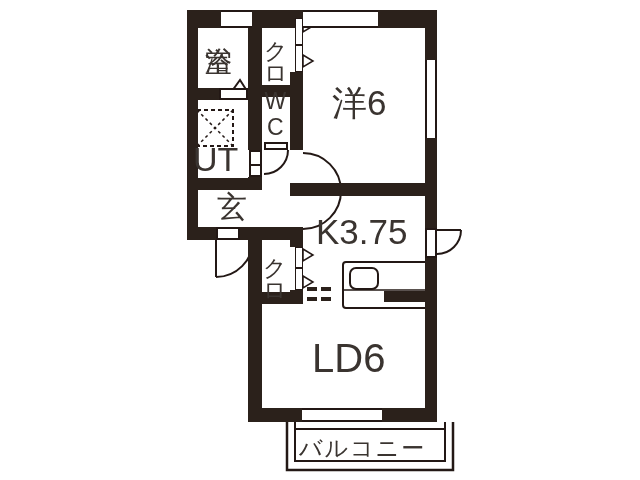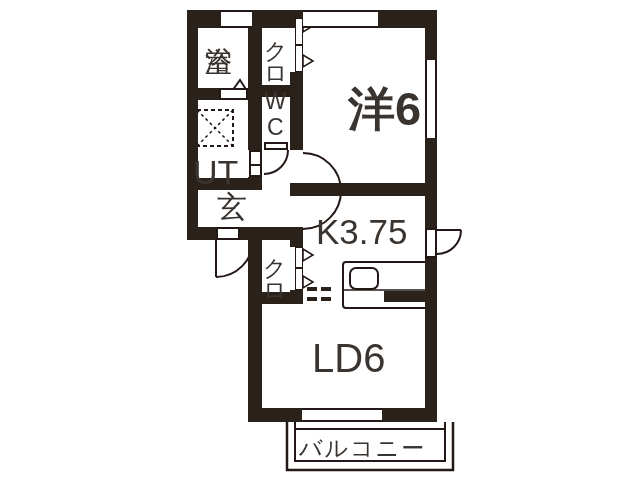--- a/index.html
+++ b/index.html
@@ -105,21 +105,21 @@
   <div class="sill" style="left:425px;top:228px;width:12px;height:30px;"></div>
 
   <div class="panel" style="left:295px;top:18px;width:8px;height:27px;"></div>
   <div class="panel" style="left:295px;top:45px;width:8px;height:27px;"></div>
   <div class="panel" style="left:295px;top:247px;width:8px;height:21px;"></div>
   <div class="panel" style="left:295px;top:268px;width:8px;height:22px;"></div>
 
   <div class="label v" style="left:204px;top:26px;font-size:27px;">浴室</div>
   <div class="label v" style="left:264px;top:25px;font-size:23px;">クロ</div>
   <div class="label v" style="left:263px;top:88px;font-size:23px;">WC</div>
-  <div class="label" style="left:193px;top:154px;font-size:34px;">UT</div>
+  <div class="label" style="left:193px;top:141px;font-size:34px;">UT</div>
   <div class="label" style="left:217px;top:191px;font-size:30px;">玄</div>
-  <div class="label" style="left:348px;top:84px;font-size:47px;font-weight:bold;">洋6</div>
+  <div class="label" style="left:332px;top:84px;font-size:35px;">洋6</div>
   <div class="label" style="left:316px;top:213px;font-size:35px;">K3.75</div>
   <div class="label v" style="left:263px;top:242px;font-size:23px;">クロ</div>
   <div class="label" style="left:312px;top:337px;font-size:40px;">LD6</div>
   <div class="label" style="left:299px;top:436px;font-size:23px;letter-spacing:2px;text-align:right;">バルコニー</div>
 
 </div>
 
 </body></html>

